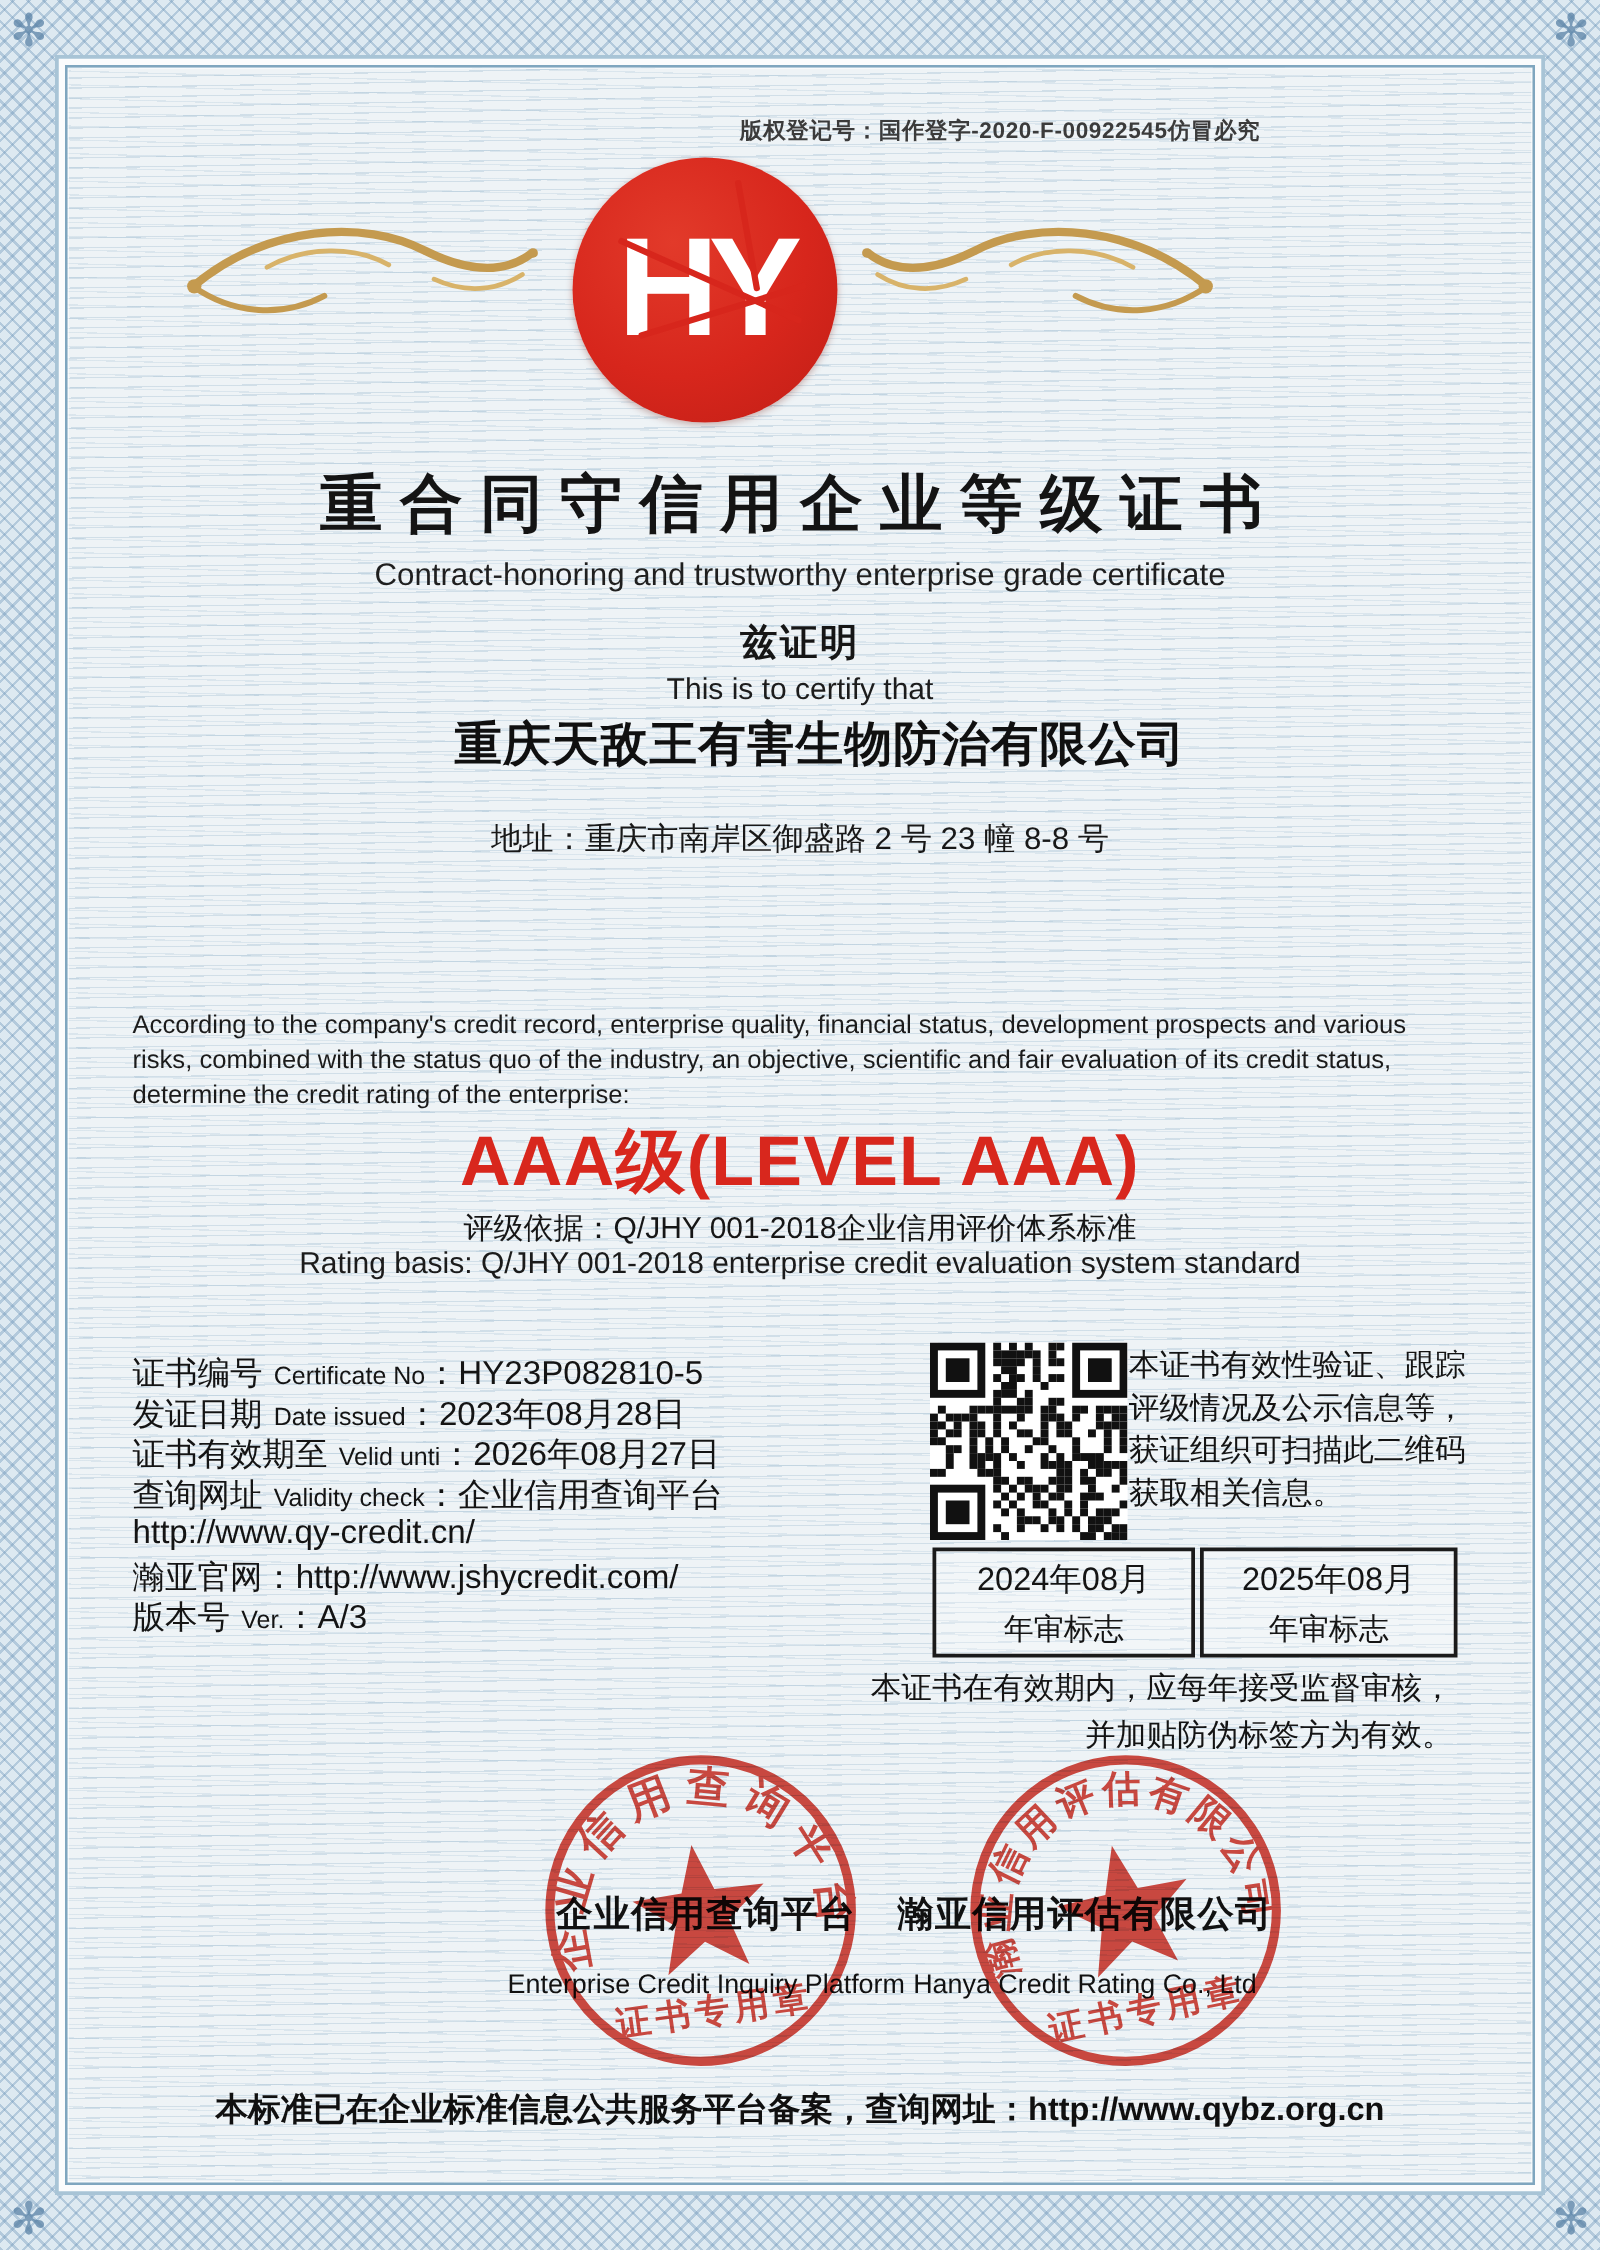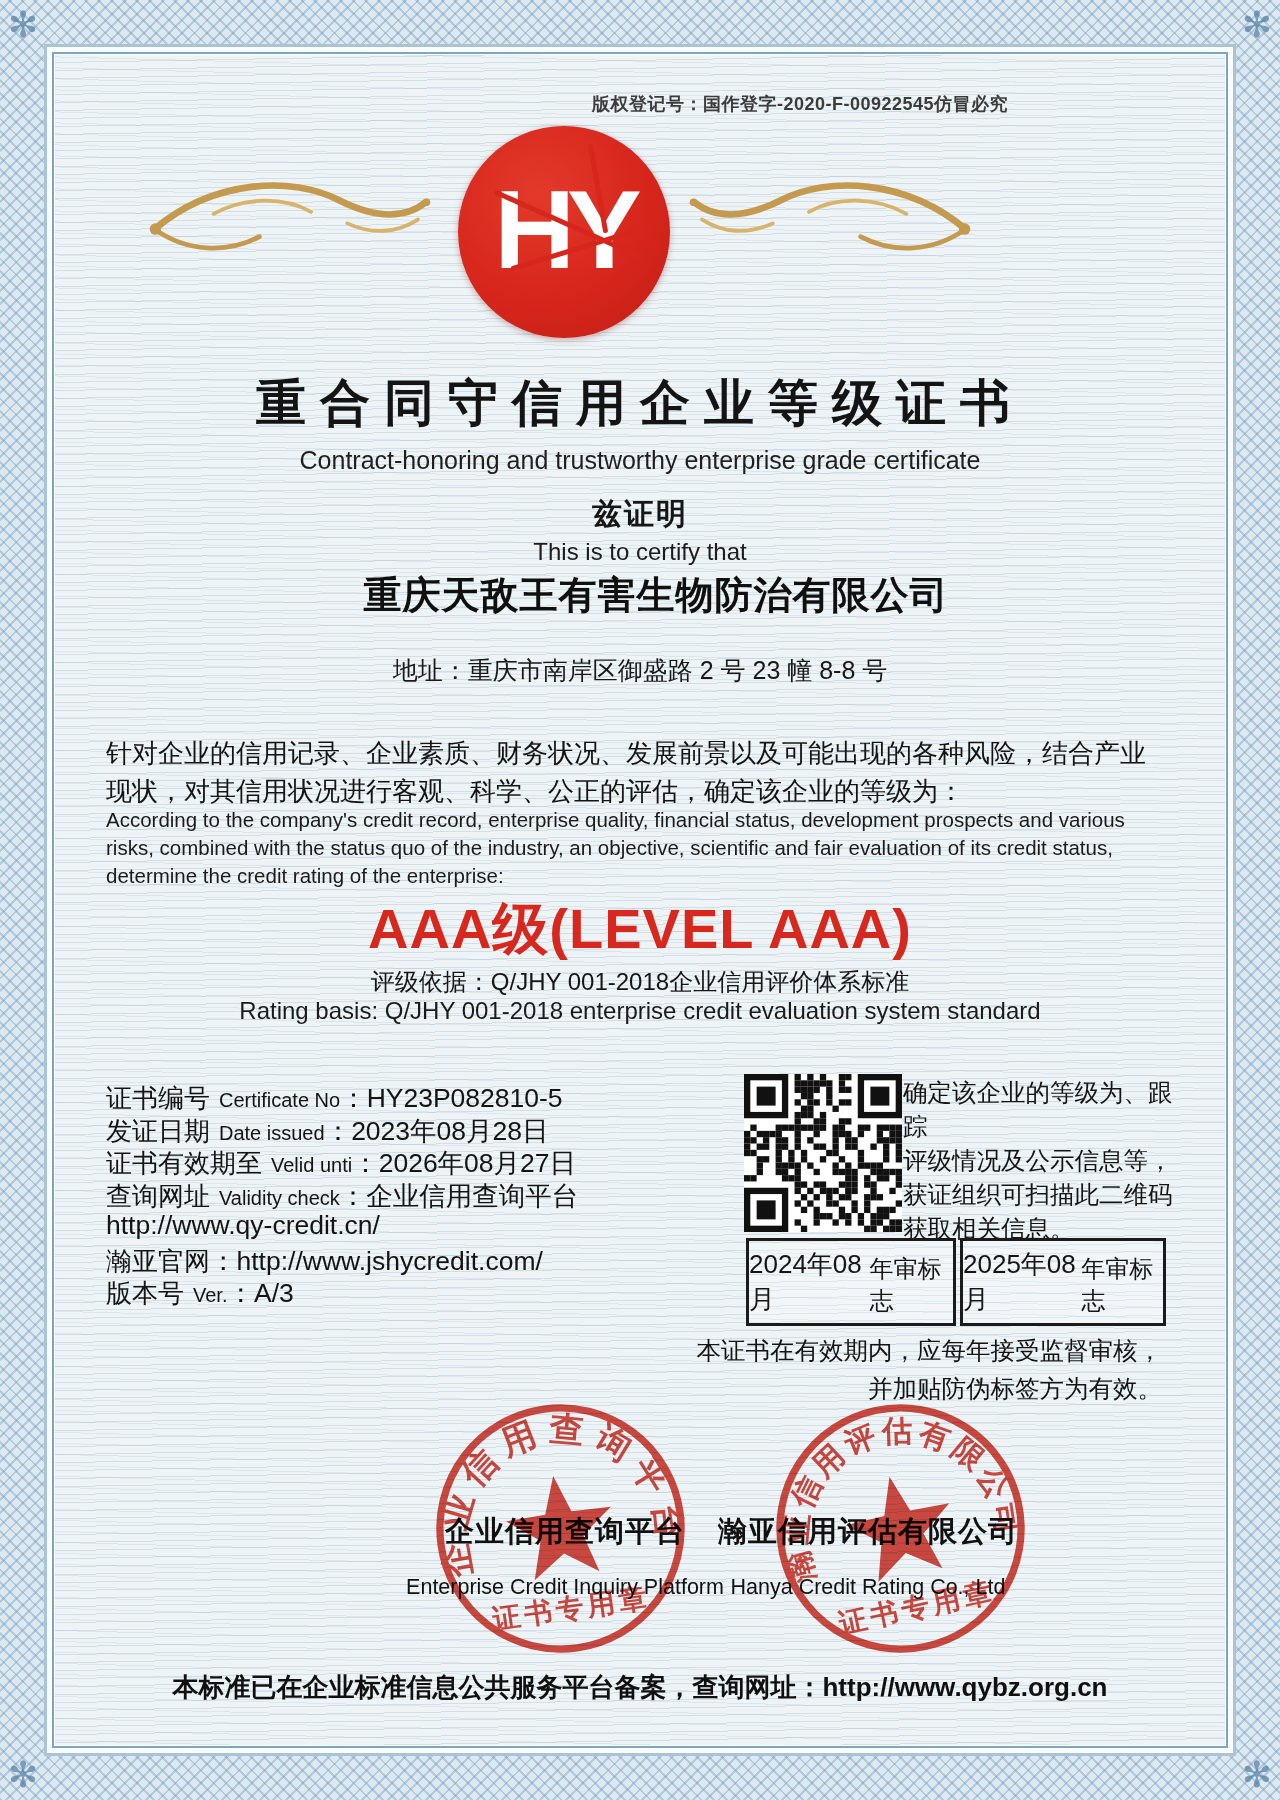--- a/index.html
+++ b/index.html
@@ -44,21 +44,21 @@
   .basis-zh{top:966px;font-size:24px;font-weight:500;color:#161616;}
   .basis-en{top:997px;font-size:24px;color:#1b1b1b;}
   .details{left:106px;top:1080px;}
   .d-row{display:flex;align-items:baseline;height:32.5px;color:#141414;}
   .d-label{font-size:26px;font-weight:500;}
   .d-sub{font-size:20px;margin-left:9px;}
   .d-val{font-size:26.5px;font-weight:500;}
   .qr-box{left:744px;top:1074px;width:158px;height:158px;background:#fff;padding:0;}
   .qr-note{left:903px;top:1076px;width:280px;font-size:24.5px;line-height:34px;font-weight:500;color:#141414;}
   .audit-box{top:1238px;height:82px;border:3px solid #1b1b1b;background:rgba(255,255,255,.25);
-    display:flex;flex-direction:row;align-items:center;justify-content:center;color:#151515;}
+    display:flex;flex-direction:column;align-items:center;justify-content:center;color:#151515;}
   .ab1{left:746px;width:204px;} .ab2{left:960px;width:200px;}
   .audit-box .m{font-size:26px;font-weight:500;}
   .audit-box .l{font-size:24px;margin-top:6px;}
   .audit-note{left:690px;top:1332px;width:472px;text-align:right;font-size:24.5px;line-height:38px;font-weight:500;color:#141414;padding-right:4px;}
   .org{width:320px;text-align:center;color:#111;}
   .org .zh{font-size:29px;font-weight:700;letter-spacing:1px;}
   .org .en{font-size:21.5px;font-weight:500;margin-top:23px;}
   .org-l{left:405px;top:1512px;} .org-r{left:708px;top:1512px;}
   .seal{width:265px;height:265px;opacity:.85;mix-blend-mode:multiply;}
   .seal-l{left:428px;top:1396px;transform:rotate(-8deg);}
@@ -106,24 +106,20 @@
     <span class="crack c3"></span>
   </div>
 
   <div class="abs ctr title">重合同守信用企业等级证书</div>
   <div class="abs ctr subtitle">Contract-honoring and trustworthy enterprise grade certificate</div>
   <div class="abs ctr certify-zh">兹证明</div>
   <div class="abs ctr certify-en">This is to certify that</div>
   <div class="abs ctr company">重庆天敌王有害生物防治有限公司</div>
   <div class="abs ctr addr">地址：重庆市南岸区御盛路 2 号 23 幢 8-8 号</div>
 
-  <div class="abs para-zh">
-    <div>针对企业的信用记录、企业素质、财务状况、发展前景以及可能出现的各种风险，结合产业</div>
-    <div>现状，对其信用状况进行客观、科学、公正的评估，确定该企业的等级为：</div>
-  </div>
   <div class="abs para-en">
     <div>According to the company's credit record, enterprise quality, financial status, development prospects and various</div>
     <div>risks, combined with the status quo of the industry, an objective, scientific and fair evaluation of its credit status,</div>
     <div>determine the credit rating of the enterprise:</div>
   </div>
 
   <div class="abs ctr level">AAA级(LEVEL AAA)</div>
   <div class="abs ctr basis-zh">评级依据：Q/JHY 001-2018企业信用评价体系标准</div>
   <div class="abs ctr basis-en">Rating basis: Q/JHY 001-2018 enterprise credit evaluation system standard</div>
 
@@ -392,21 +388,21 @@
         <rect x="12" y="12" width="18" height="18" fill="#111111"></rect>
         <rect x="108" y="0" width="42" height="42" fill="#111111"></rect>
         <rect x="114" y="6" width="30" height="30" fill="#ffffff"></rect>
         <rect x="120" y="12" width="18" height="18" fill="#111111"></rect>
         <rect x="0" y="108" width="42" height="42" fill="#111111"></rect>
         <rect x="6" y="114" width="30" height="30" fill="#ffffff"></rect>
         <rect x="12" y="120" width="18" height="18" fill="#111111"></rect>
       </svg>
   </div>
   <div class="abs qr-note">
-    <div>确定该企业的等级为、跟踪</div>
+    <div>本证书有效性验证、跟踪</div>
     <div>评级情况及公示信息等，</div>
     <div>获证组织可扫描此二维码</div>
     <div>获取相关信息。</div>
   </div>
 
   <div class="abs audit-box ab1">
     <div class="m">2024年08月</div>
     <div class="l">年审标志</div>
   </div>
   <div class="abs audit-box ab2">

